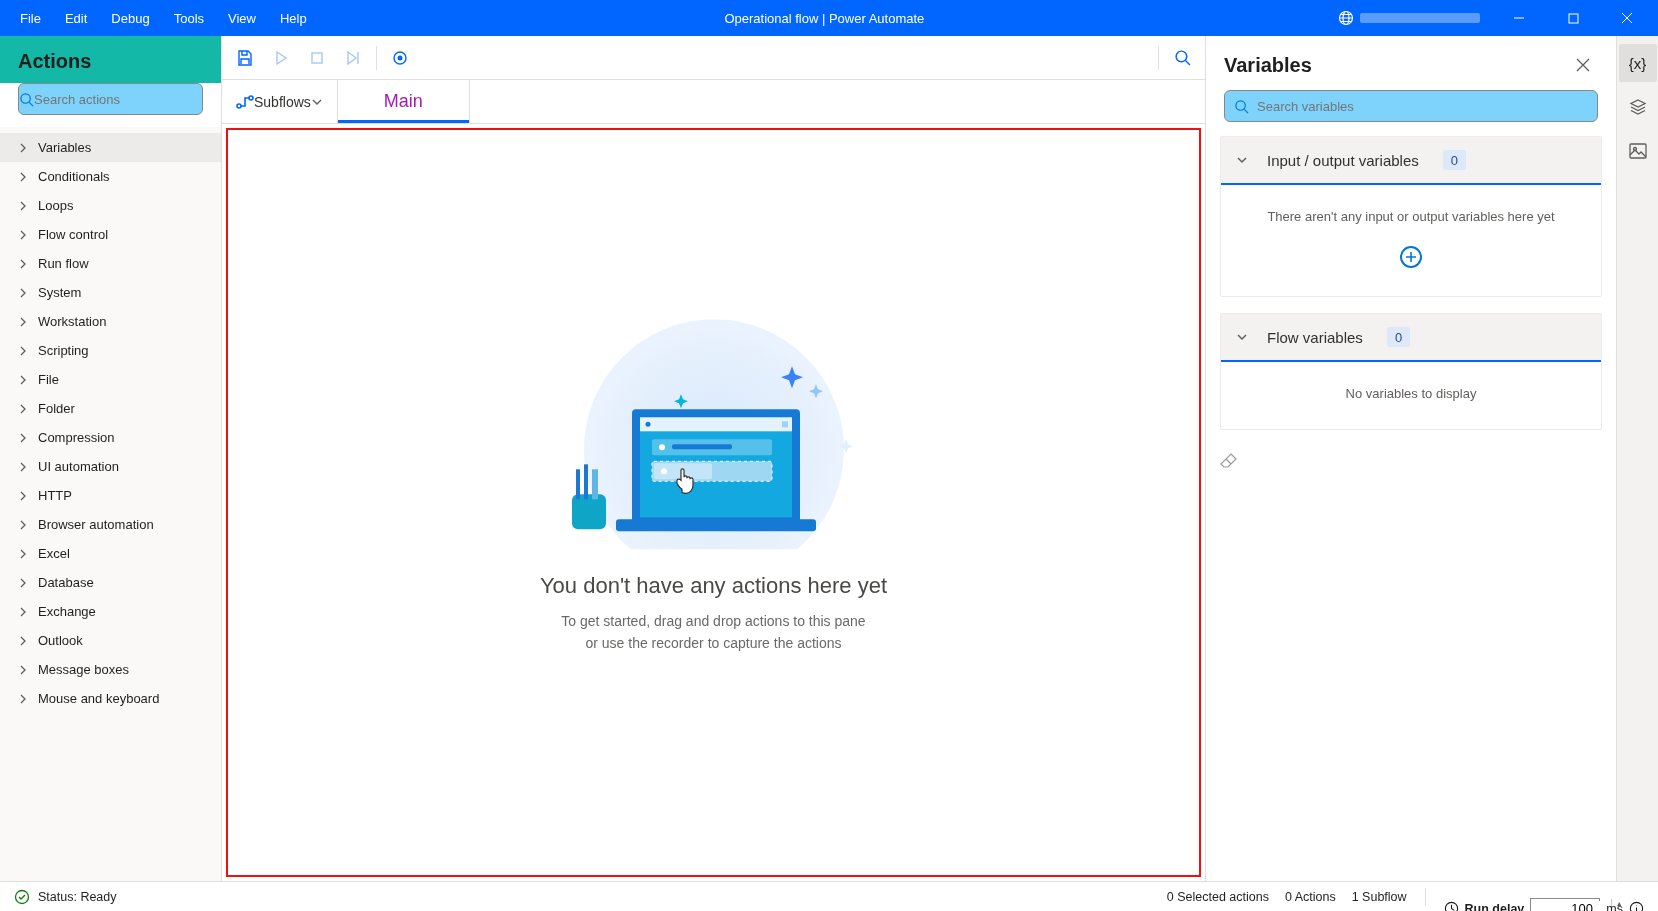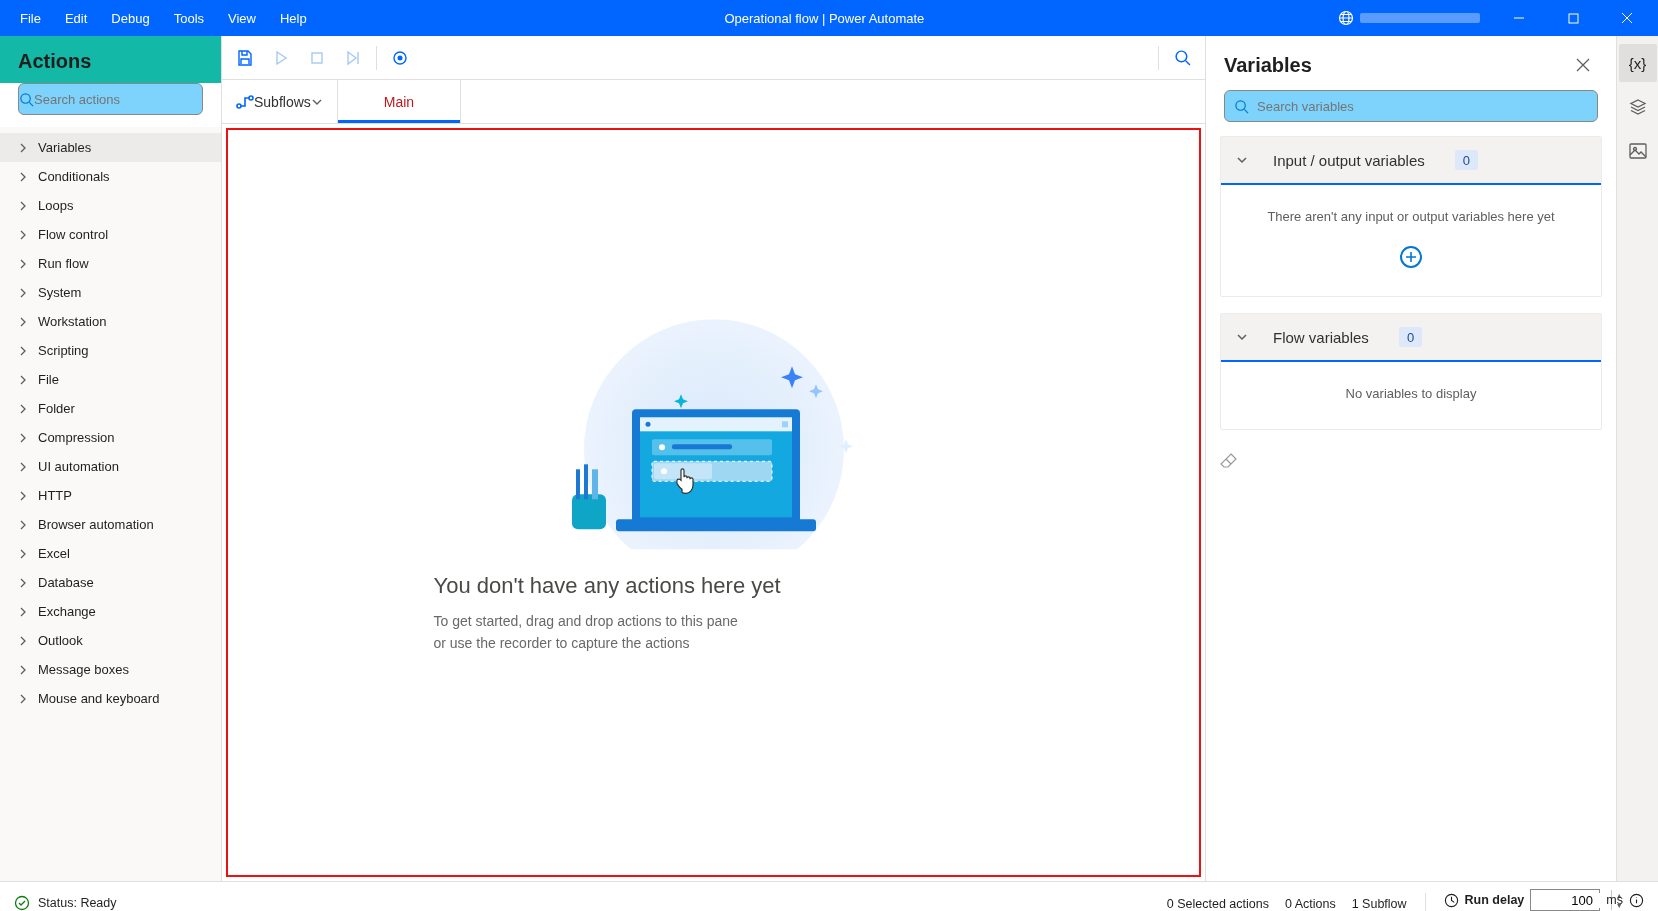--- a/index.html
+++ b/index.html
@@ -37,52 +37,52 @@
   .workspace { flex: 1; display: flex; flex-direction: column; border-right: 1px solid #e1dfdd; min-width: 0; }
   .toolbar { height: 44px; border-bottom: 1px solid #e1dfdd; display: flex; align-items: center; padding: 0 6px; gap: 2px; }
   .tb-btn { width: 34px; height: 34px; display: flex; align-items: center; justify-content: center; color: #0066ff; cursor: pointer; border-radius: 2px; }
   .tb-btn.dim { color: #a5c9f3; }
   .tb-sep { width: 1px; height: 24px; background: #e1dfdd; margin: 0 4px; }
   .tb-spacer { flex: 1; }
 
   .tabsbar { height: 44px; border-bottom: 1px solid #e1dfdd; display: flex; align-items: stretch; }
   .subflows-btn { display: flex; align-items: center; padding: 0 14px; cursor: pointer; font-size: 14px; color: #323130; border-right: 1px solid #e1dfdd; }
   .subflows-btn svg { color: #0066ff; }
-  .tab { display: flex; align-items: center; padding: 0 46px; font-size: 14px; color: #b91c1c; position: relative; cursor: pointer; border-right: 1px solid #e1dfdd; text-align: right; }
+  .tab { display: flex; align-items: center; padding: 0 46px; font-size: 18px; color: #a21caf; position: relative; cursor: pointer; border-right: 1px solid #e1dfdd; text-align: right; }
   .tab.active::after { content: ""; position: absolute; left: 0; right: 0; bottom: 0; height: 3px; background: #0066ff; }
 
   .canvas { flex: 1; position: relative; background: #fff; overflow: hidden; }
   .canvas-red { position: absolute; left: 4px; right: 4px; top: 4px; bottom: 4px; border: 2px solid #e11; pointer-events: none; }
-  .empty-state { position: absolute; left: 50%; top: 48%; transform: translate(-50%, -50%); width: 560px; color: #605e5c; }
+  .empty-state { position: absolute; left: 50%; top: 48%; transform: translate(-50%, -50%); text-align: center; width: 560px; color: #605e5c; }
   .empty-title { font-size: 22px; color: #4a4946; margin-top: 24px; }
   .empty-sub { font-size: 14px; margin-top: 12px; line-height: 1.55; color: #6a6967;}
   .illus { margin: 0 auto; display: block; }
 
   
   .vars-panel { width: 410px; display: flex; flex-direction: column; background: #fff; }
   .vars-header { display: flex; align-items: center; padding: 14px 18px 10px 18px; }
   .vars-header h2 { font-size: 20px; font-weight: 600; color: #201f1e; flex: 1; }
   .vars-close { width: 30px; height: 30px; display: flex; align-items: center; justify-content: center; cursor: pointer; color: #605e5c; }
   .vars-search-wrap { padding: 0 18px 14px 18px; }
   .vars-scroll { flex: 1; overflow-y: auto; padding: 0 14px 12px 14px; }
   .section { border: 1px solid #edebe9; border-radius: 2px; margin-bottom: 16px; background:#fff; }
-  .section-head { height: 48px; background: #f3f2f1; display: flex; align-items: center; padding: 0 14px; gap: 24px; border-bottom: 2px solid #0066ff; cursor: pointer; }
+  .section-head { height: 48px; background: #f3f2f1; display: flex; align-items: center; padding: 0 14px; gap: 18px; border-bottom: 2px solid #0066ff; cursor: pointer; }
   .section-title { font-size: 15px; color: #323130; }
   .badge { background: #dde9fb; color: #254b8d; padding: 0 8px; height: 20px; display: inline-flex; align-items: center; border-radius: 2px; font-size: 13px; margin-left: 6px;}
   .section-body { padding: 24px 18px 28px 18px; text-align: center; color: #605e5c; font-size: 13px; }
   .add-circle { margin-top: 22px; width: 22px; height: 22px; border: 2px solid #0078d4; border-radius: 50%; display: inline-flex; align-items: center; justify-content: center; color: #0078d4; cursor: pointer; }
   .eraser-row { text-align: center; color:#9c9a98; padding: 6px 0; }
 
   
   .rail { width: 42px; background: #f3f2f1; display: flex; flex-direction: column; align-items: center; padding-top: 8px; gap: 6px; border-left: 1px solid #e1dfdd; }
   .rail-btn { width: 38px; height: 38px; display: flex; align-items: center; justify-content: center; color: #605e5c; cursor: pointer; border-radius: 2px; }
   .rail-btn.active { background: #e1dfdd; color: #201f1e; }
 
   
-  .statusbar { height: 30px; border-top: 1px solid #e1dfdd; display: flex; align-items: flex-end; padding: 0 14px; font-size: 12.5px; color: #201f1e; gap: 16px; background:#fff;}
+  .statusbar { height: 30px; border-top: 1px solid #e1dfdd; display: flex; align-items: center; padding: 0 14px; font-size: 12.5px; color: #201f1e; gap: 16px; background:#fff;}
   .status-left { display: flex; align-items: center; gap: 8px; }
   .status-spacer { flex: 1; }
   .status-group { display: flex; align-items: center; gap: 6px; margin-top: 24px; }
   .delay-input { width: 70px; height: 22px; border: 1px solid #8a8886; display: flex; align-items: center; padding-left: 36px; }
   .delay-input input { width: 44px; border: none; outline: none; font-size: 13px; padding: 0 4px; }
   .spinner { display:flex; flex-direction: column; border-left: 1px solid #c8c6c4; }
   .spin { width: 14px; height: 10px; display:flex; align-items:center; justify-content:center; cursor:pointer; font-size:7px; color:#605e5c;}
   .sep-v { width:1px; height:18px; background:#e1dfdd; margin: 0 2px;}
 
   svg { display: block; }

